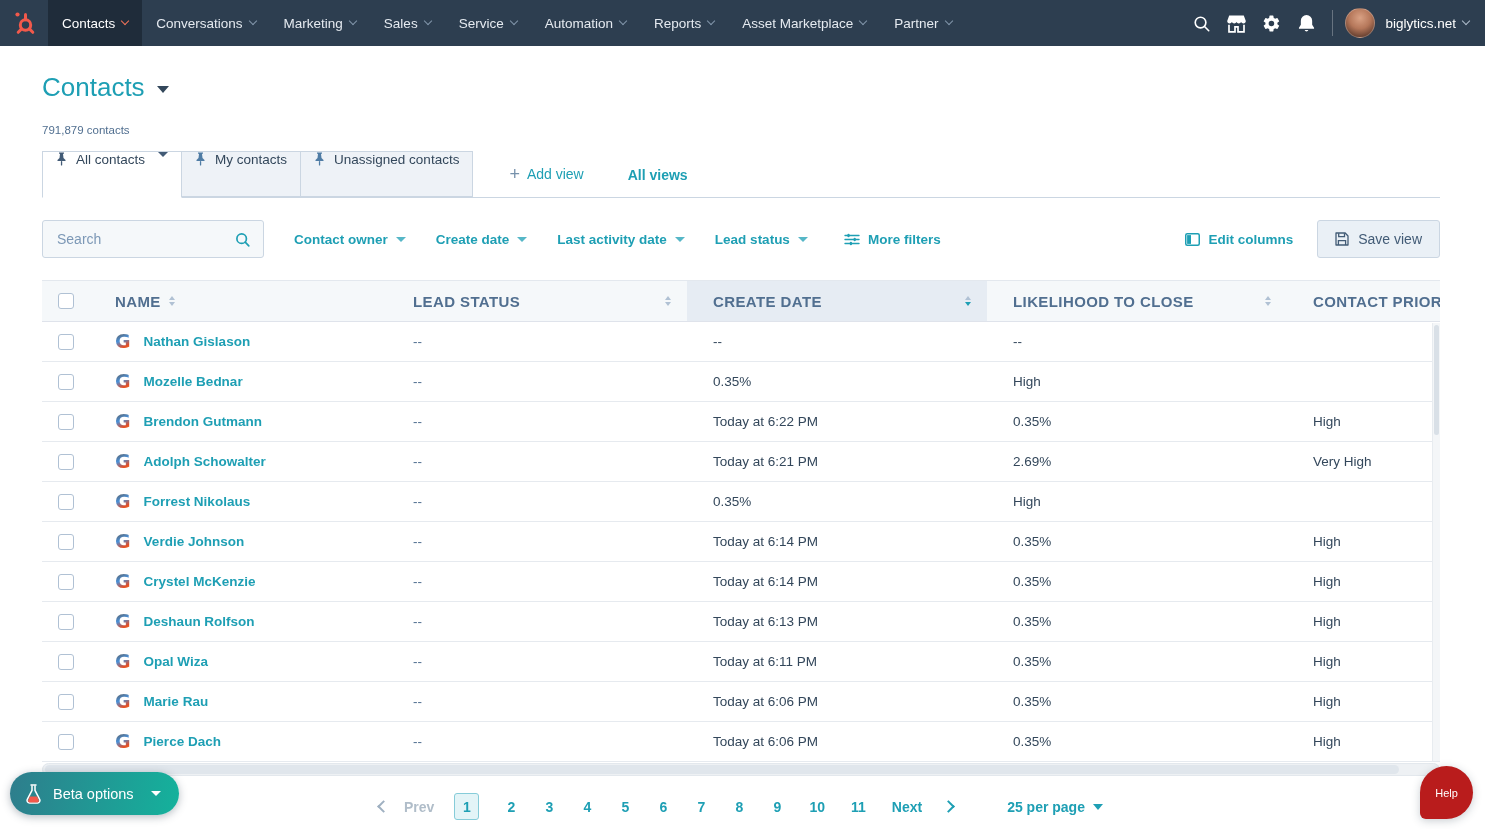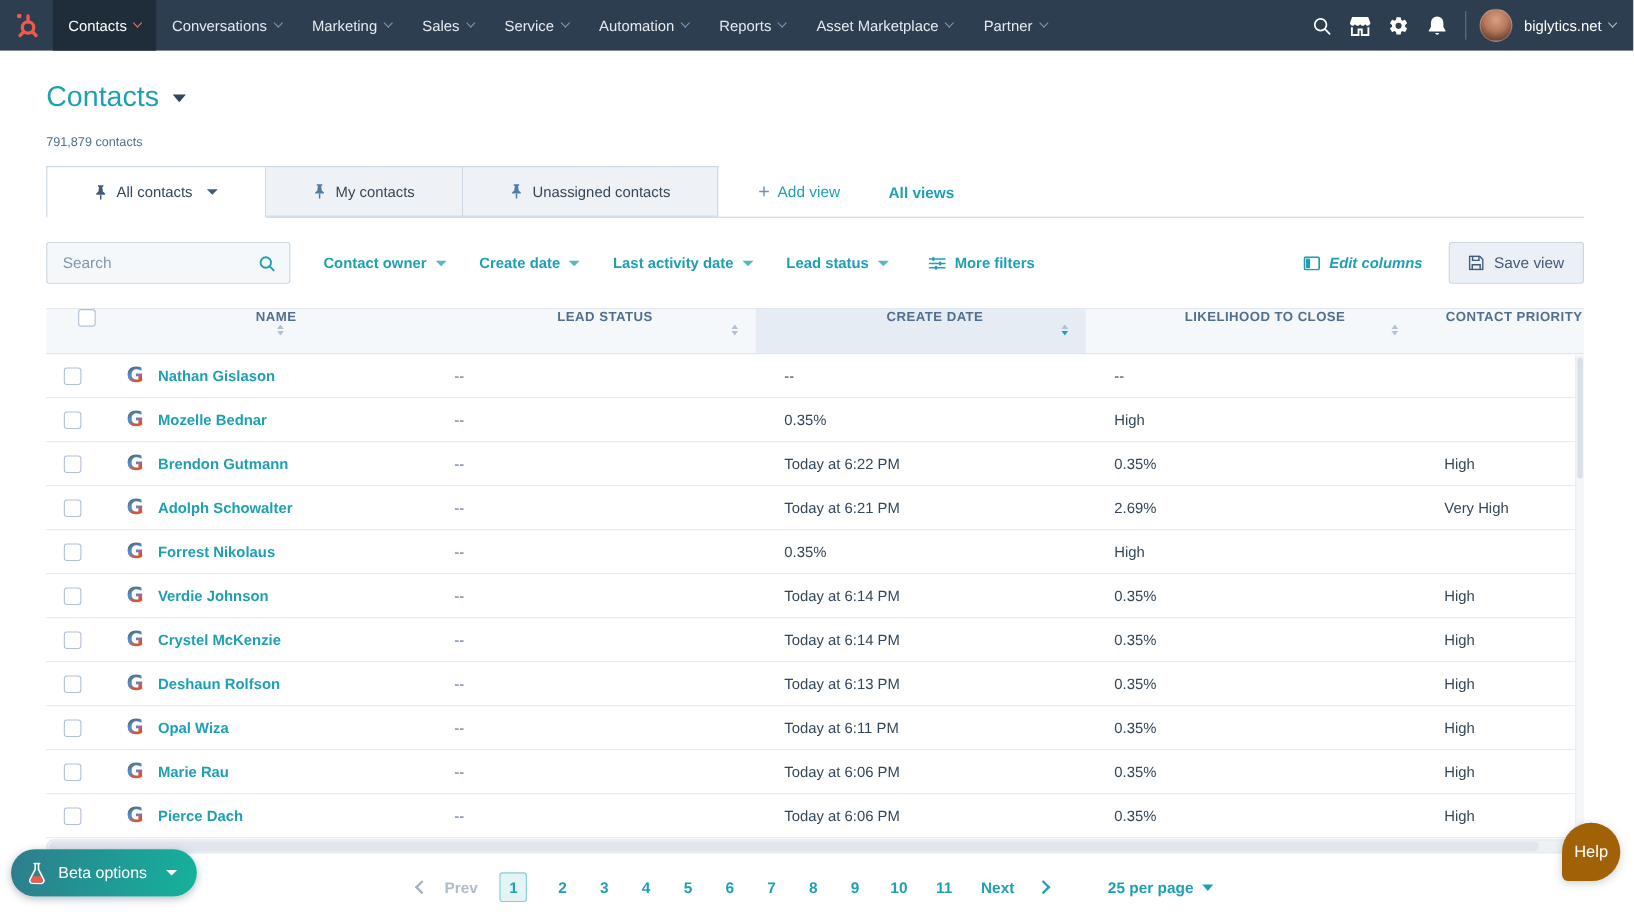--- a/index.html
+++ b/index.html
@@ -36,47 +36,47 @@
   .count { font-size:11.5px; color:#516f90; margin-top:21px; }
   .head-buttons { display:flex; gap:12px; }
   .btn { font-size:14px; border-radius:3px; height:38px; padding:0 24px; display:flex; align-items:center; border:1px solid transparent; cursor:pointer; font-family:inherit; font-weight:500; }
   .btn-actions { background:#fff; border-color:#f2594b; color:#f2594b; }
   .btn-actions .tri { margin-left:8px; }
   .btn-import { background:#eaf0f6; color:#b6c7d6; cursor:default; }
   .btn-create { background:#f2594b; color:#fff; }
 
   
   .tabs-row { display:flex; align-items:flex-end; margin-top:16px; border-bottom:1px solid #cbd6e2; height:46px; }
-  .tab { height:46px; display:flex; align-items:center; gap:9px; padding:0 43px; font-size:13.5px; color:#33475b; background:#eef2f7; border:1px solid #cbd6e2; border-left:none; cursor:pointer; white-space:nowrap; }
+  .tab { height:46px; display:flex; gap:9px; padding:0 13px; font-size:13.5px; color:#33475b; background:#eef2f7; border:1px solid #cbd6e2; border-left:none; cursor:pointer; white-space:nowrap; }
   .tab:first-child { border-left:1px solid #cbd6e2; }
   .tab.active { background:#fff; height:47px; margin-bottom:-1px; border-bottom:1px solid #fff; }
   .pin { color:#4f7ca5; display:flex; }
   .tab.active .pin { color:#425b76; }
   .tab .tri { color:#425b76; border-top-width:5px; margin-left:4px; }
   .add-view { display:flex; align-items:center; gap:7px; color:#1e9fb4; font-size:14px; font-weight:500; margin-left:36px; margin-bottom:14px; cursor:pointer; }
   .plus-glyph { color:#7691ab; font-size:18px; font-weight:400; line-height:1; }
   .all-views { color:#1e9fb4; font-size:14px; font-weight:700; margin-left:44px; margin-bottom:14px; cursor:pointer; }
 
   
   .filter-row { display:flex; align-items:center; margin-top:22px; }
   .searchbox { width:222px; height:38px; background:#f5f8fa; border:1px solid #cbd6e2; border-radius:3px; display:flex; align-items:center; padding:0 12px; }
   .searchbox input { flex:1; border:0; background:transparent; outline:none; font-size:14px; color:#33475b; font-family:inherit; min-width:0; }
   .searchbox input::placeholder { color:#7c98b6; }
   .search-glyph { color:#1e9fb4; display:flex; cursor:pointer; }
   .fdrop { display:flex; align-items:center; color:#1e9fb4; font-weight:700; font-size:13.5px; cursor:pointer; margin-left:30px; white-space:nowrap; }
   .fdrop .tri { opacity:.75; border-top-width:5px; }
   .more-filters { display:flex; align-items:center; gap:8px; color:#1e9fb4; font-weight:700; font-size:13.5px; margin-left:36px; cursor:pointer; }
   .filter-spacer { flex:1; }
-  .edit-columns { display:flex; align-items:center; gap:8px; color:#1e9fb4; font-weight:700; font-size:13.5px; cursor:pointer; margin-right:24px;font-style:italic; }
+  .edit-columns { display:flex; align-items:center; gap:8px; color:#1e9fb4; font-weight:700; font-size:13.5px; cursor:pointer; margin-right:24px; }
   .btn-saveview { height:38px; background:#eaf0f6; border:1px solid #cbd6e2; border-radius:3px; color:#425b76; font-size:14px; font-weight:500; display:flex; align-items:center; gap:9px; padding:0 17px; cursor:pointer; font-family:inherit; }
 
   
   .table { margin-top:22px; position:relative; }
   .thead { display:flex; align-items:stretch; background:#f5f8fa; border-top:1px solid #e3e8ee; border-bottom:1px solid #dfe3eb; height:42px; }
-  .th { display:flex; align-items:center; font-size:12px; font-weight:700; letter-spacing:.4px; color:#516f90; text-transform:uppercase; padding-left:26px; cursor:pointer;flex-direction:column; }
+  .th { display:flex; align-items:center; font-size:15px; font-weight:700; letter-spacing:.4px; color:#516f90; text-transform:uppercase; padding-left:26px; cursor:pointer; }
   .th.sorted { background:#e6ecf3; }
   .col-check { width:58px; padding-left:16px; display:flex; align-items:center; }
   .col-name { width:287px; padding-left:15px; }
   .col-lead { width:300px; }
   .col-date { width:300px; }
   .col-likely { width:300px; }
   .col-priority { flex:1; min-width:0; overflow:hidden; white-space:nowrap; }
   .sort { display:flex; flex-direction:column; gap:2px; margin-left:8px; }
   .sort.right { margin-left:auto; margin-right:16px; }
   .s-up { width:0; height:0; border-left:3.5px solid transparent; border-right:3.5px solid transparent; border-bottom:4px solid #b0c1d4; }
@@ -108,21 +108,21 @@
   .pg-prev { color:#b0bdc9; font-weight:700; margin:0 20px 0 16px; cursor:default; }
   .pages { display:flex; align-items:center; gap:26px; }
   .pg-num { color:#1e9fb4; font-weight:700; cursor:pointer; min-width:12px; text-align:center; }
   .pg-num.current { min-width:25px; height:27px; display:flex; align-items:center; justify-content:center; border:1px solid #86ccd9; background:#e3f4f7; border-radius:3px; }
   .pg-next { color:#1e9fb4; font-weight:700; margin-left:26px; cursor:pointer; }
   .per-page { display:flex; align-items:center; color:#1e9fb4; font-weight:700; margin-left:54px; cursor:pointer; }
 
   
   .beta { position:absolute; left:10px; bottom:14px; height:43px; border:none; border-radius:24px; display:flex; align-items:center; gap:9px; padding:0 18px 0 13px; color:#fff; font-size:14.5px; font-weight:500; font-family:inherit; cursor:pointer; background:linear-gradient(100deg,#2e7d8c 0%,#14b29c 100%); box-shadow:0 2px 8px rgba(45,62,80,.35); }
   .beta .tri { border-top-width:5px; }
-  .help { position:absolute; right:12px; bottom:28px; width:53px; height:53px; border:none; border-radius:27px 27px 27px 6px; background:#a16207; color:#fff; font-size:15px; font-family:inherit; cursor:pointer; box-shadow:0 2px 8px rgba(45,62,80,.25); }
+  .help { position:absolute; right:12px; bottom:10px; width:53px; height:53px; border:none; border-radius:27px 27px 27px 6px; background:#b91c1c; color:#fff; font-size:11px; font-family:inherit; cursor:pointer; box-shadow:0 2px 8px rgba(45,62,80,.25); }
 </style>
 </head>
 <body>
 
 <header class="topnav">
   <div class="logo">
     <svg width="26" height="26" viewBox="0 0 26 26">
       <g stroke="#f2594b" stroke-width="3" fill="none" stroke-linecap="round">
         <circle cx="14.5" cy="15" r="5.2"></circle>
         <path d="M14.5 9.8 V4.5"></path>

